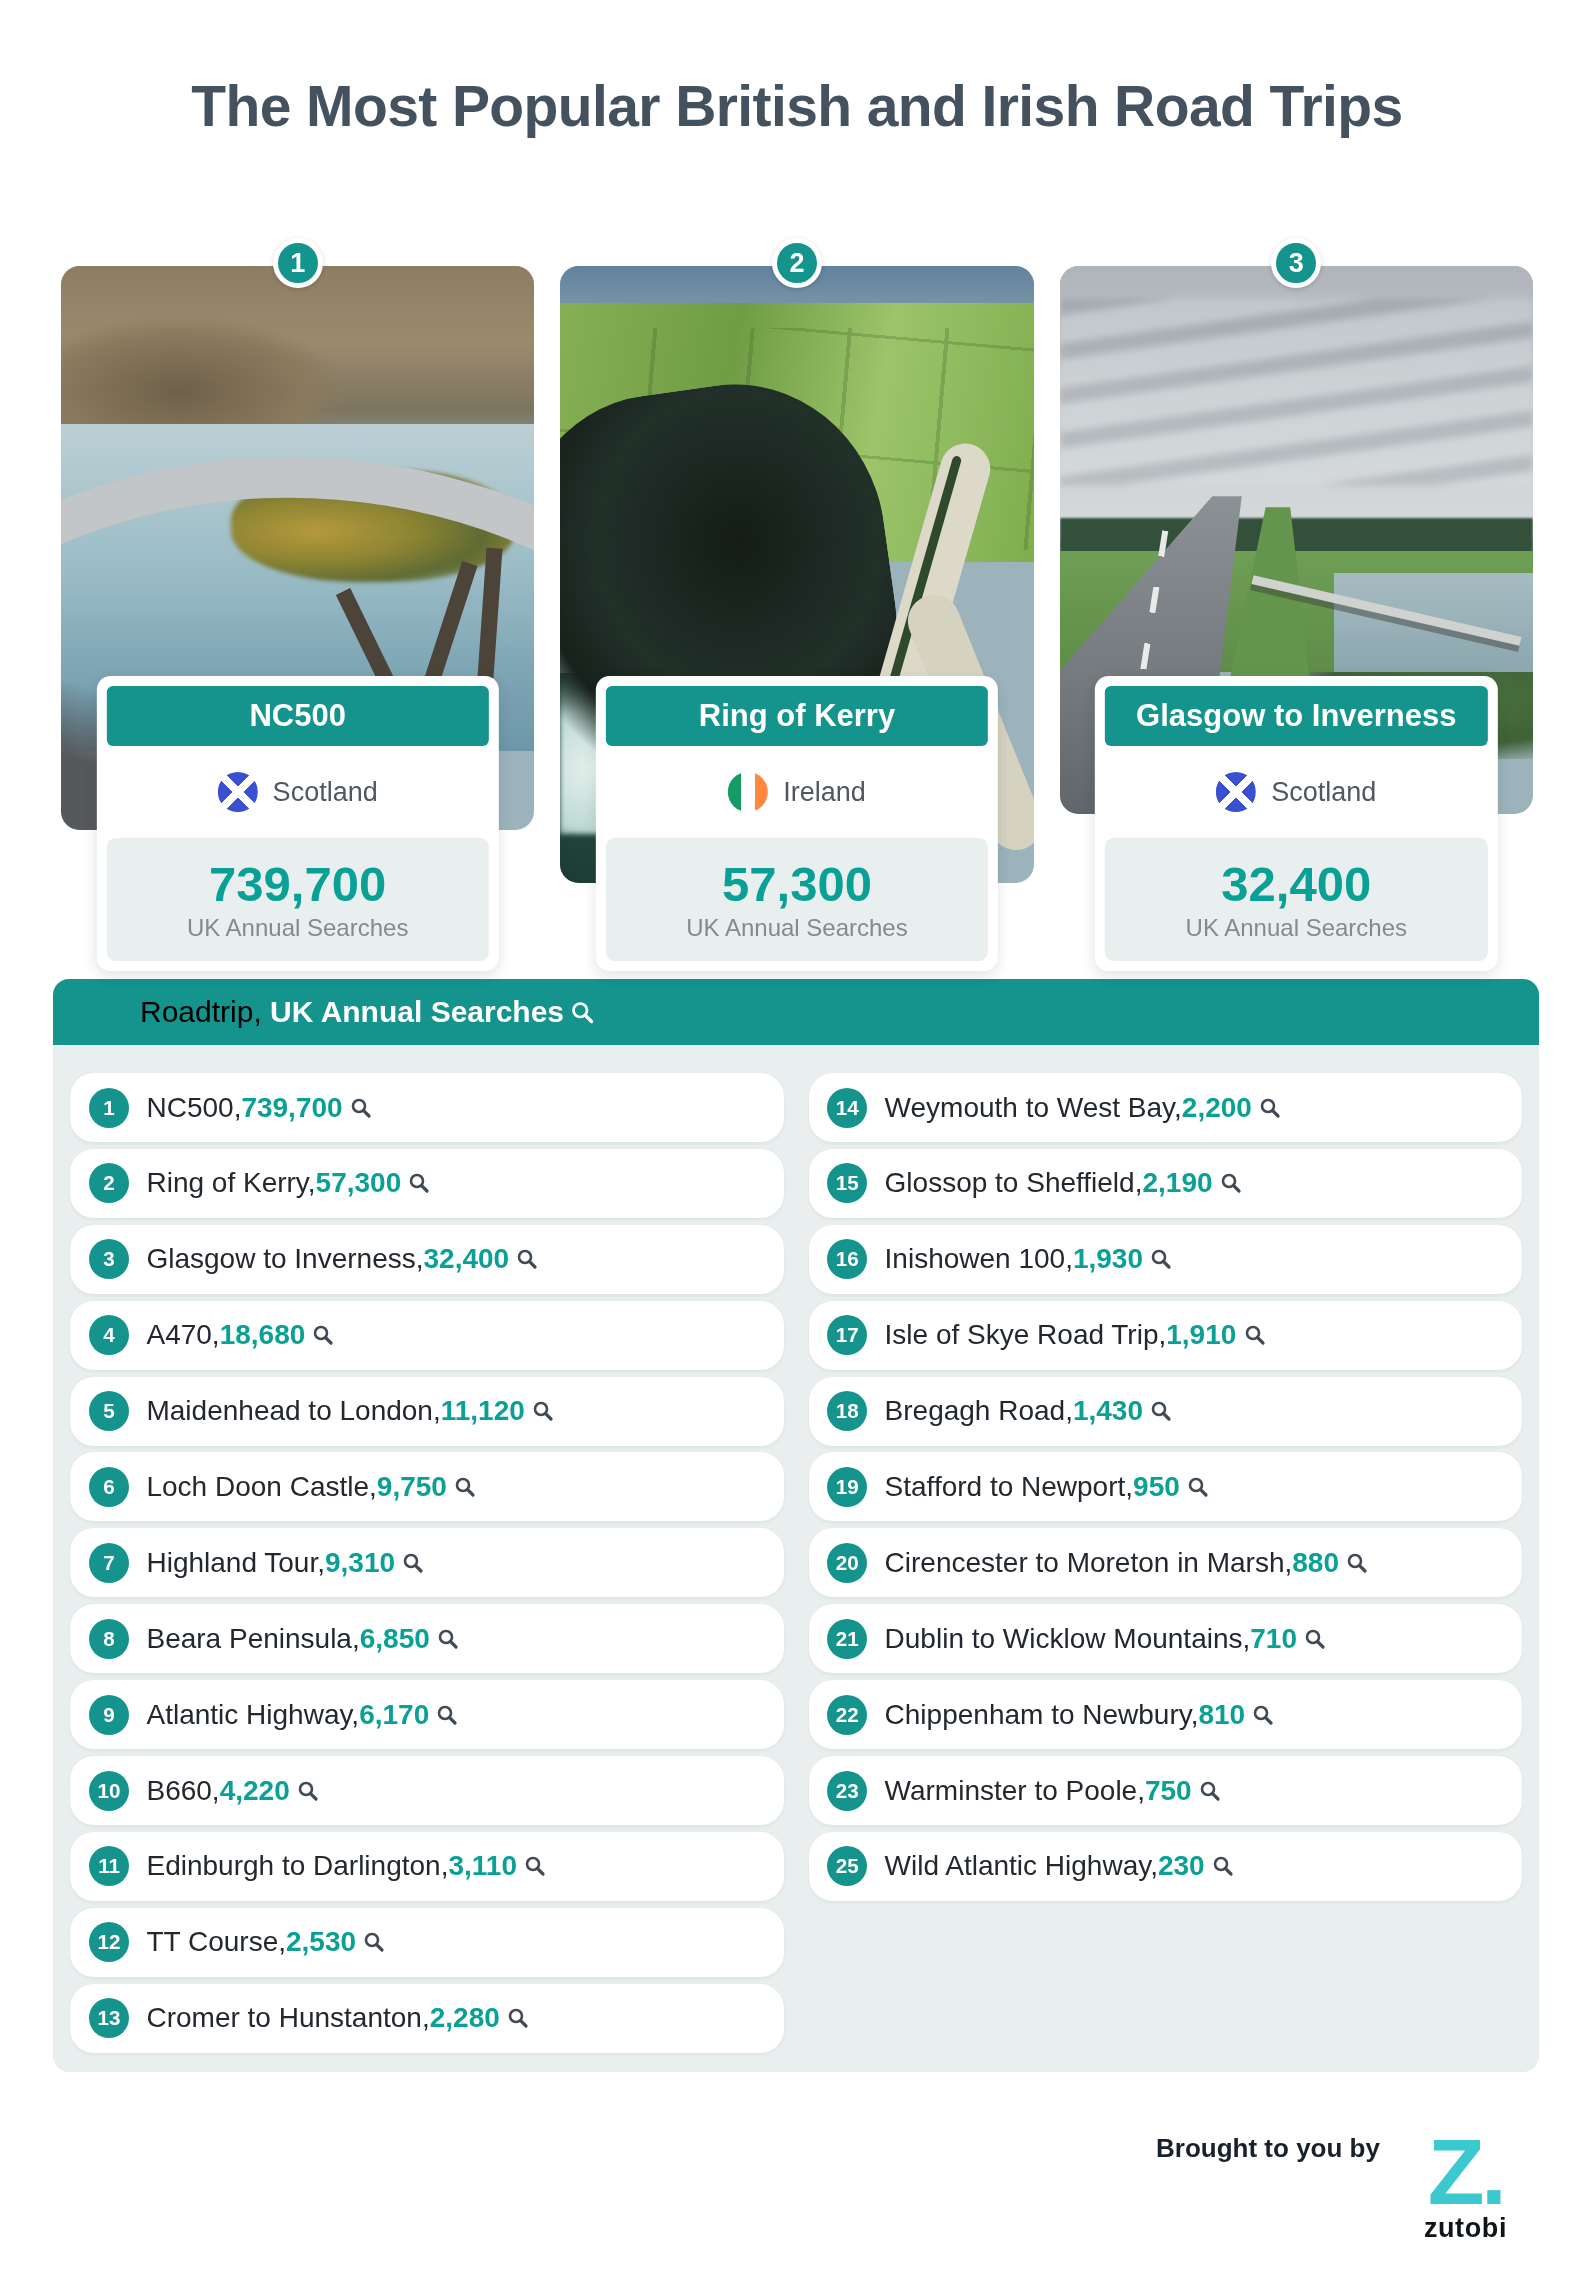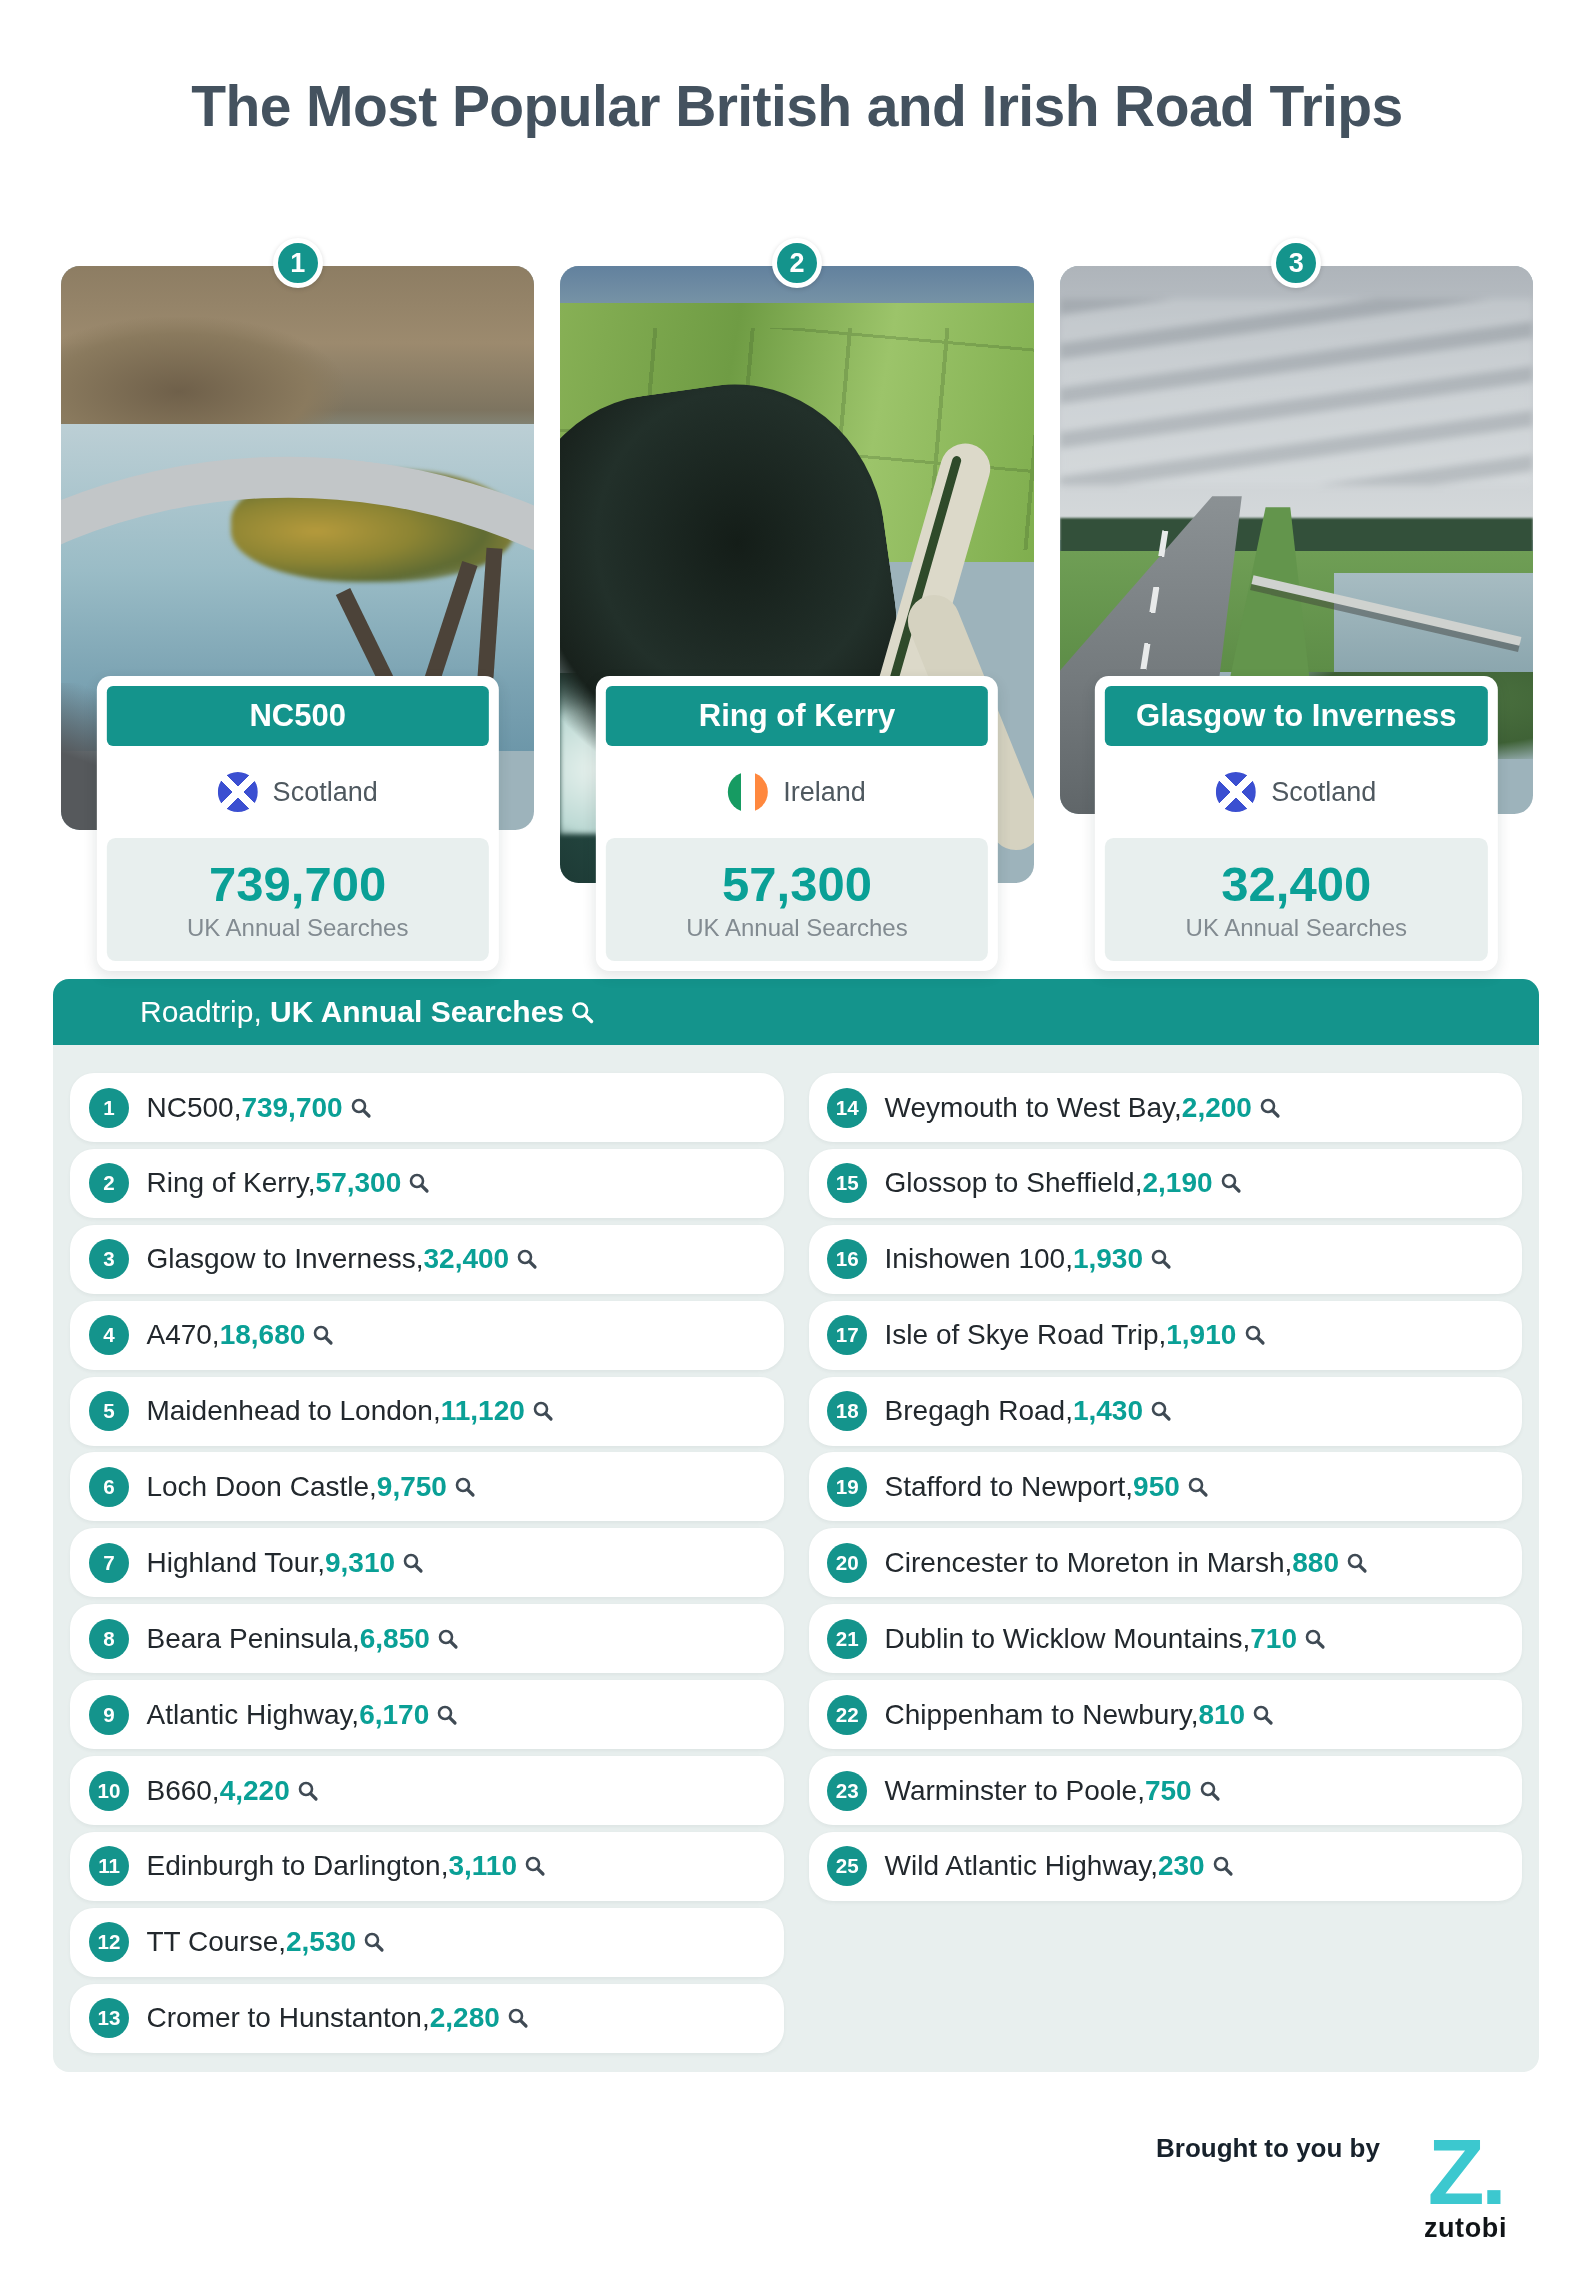--- a/index.html
+++ b/index.html
@@ -82,21 +82,21 @@
   .panel-stats{margin:0 10px 10px;background:#e8efee;border-radius:8.7px;
          padding:21px 6.2px 18.7px;text-align:center;}
   .stat-number{font-size:49px;font-weight:800;color:#0aa096;line-height:1.05;}
   .stat-caption{font-size:24px;color:#828b91;margin-top:3.7px;}
   
   .table-section{position:absolute;top:979px;left:53px;width:1486px;height:1093px;
         background:#e8efee;border-radius:16px;}
   .table-header{height:66px;background:#14948c;border-radius:16px 16px 0 0;
         display:flex;align-items:center;padding-left:87px;box-sizing:border-box;
         font-size:30px;color:#fff;}
-  .table-header .pre{color:#ffffff;font-weight:400;white-space:pre;}
+  .table-header .pre{color:#000000;font-weight:400;white-space:pre;}
   .table-header .strong{font-weight:800;}
   .table-header svg{margin-left:5px;}
   .table-body{display:flex;gap:25px;padding:28px 17.4px 0;}
   .col{flex:1;min-width:0;}
   .row{height:69px;background:#ffffff;border-radius:24px;margin-bottom:6.9px;
        display:flex;align-items:center;padding:0 18.7px;box-sizing:border-box;
        box-shadow:0 1.9px 3.7px rgba(30,60,55,.05);}
   .row .num{width:40px;height:40px;border-radius:50%;background:#14948c;flex:0 0 auto;
        display:flex;align-items:center;justify-content:center;
        color:#fff;font-size:20.6px;font-weight:700;margin-right:17.4px;}

